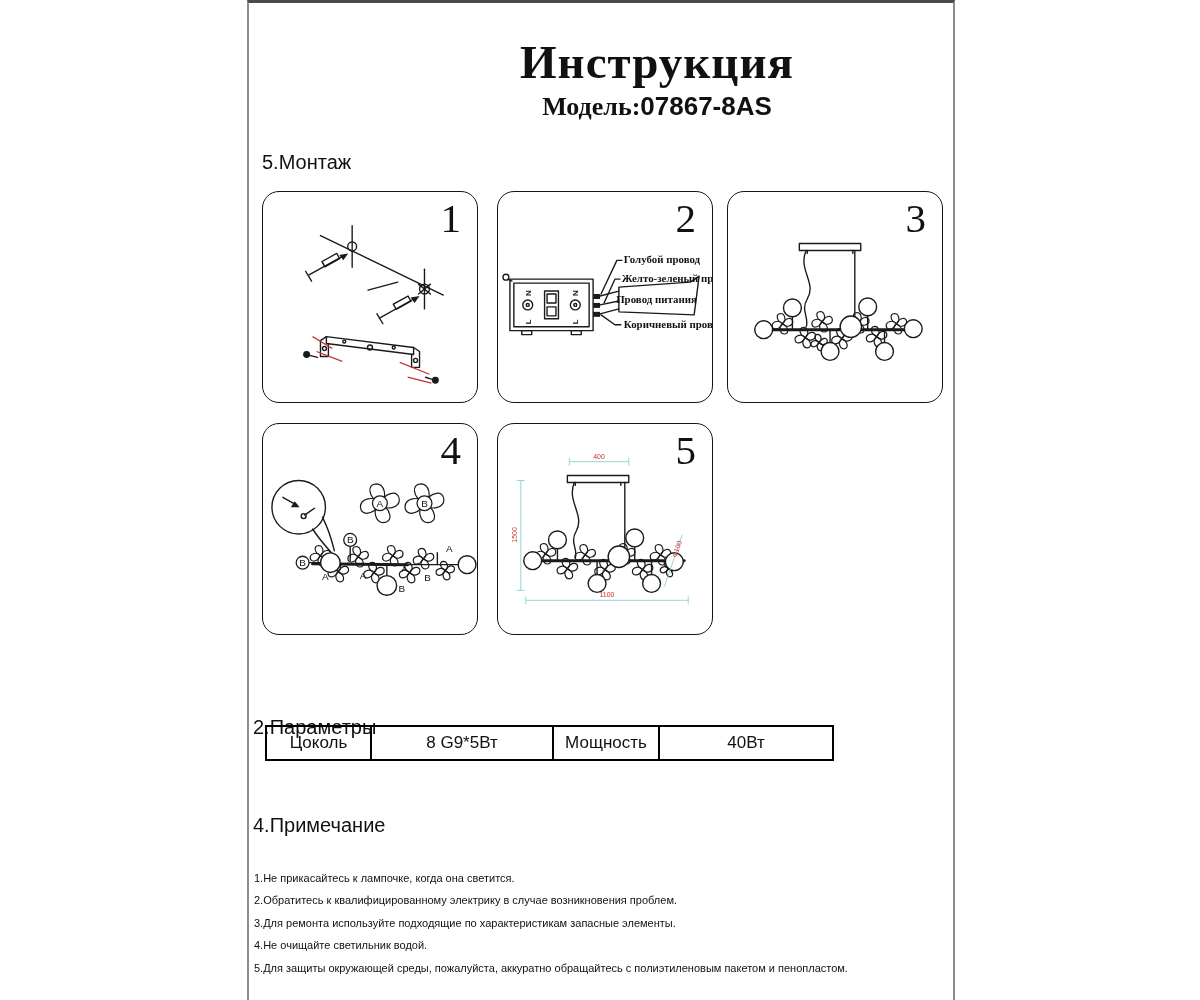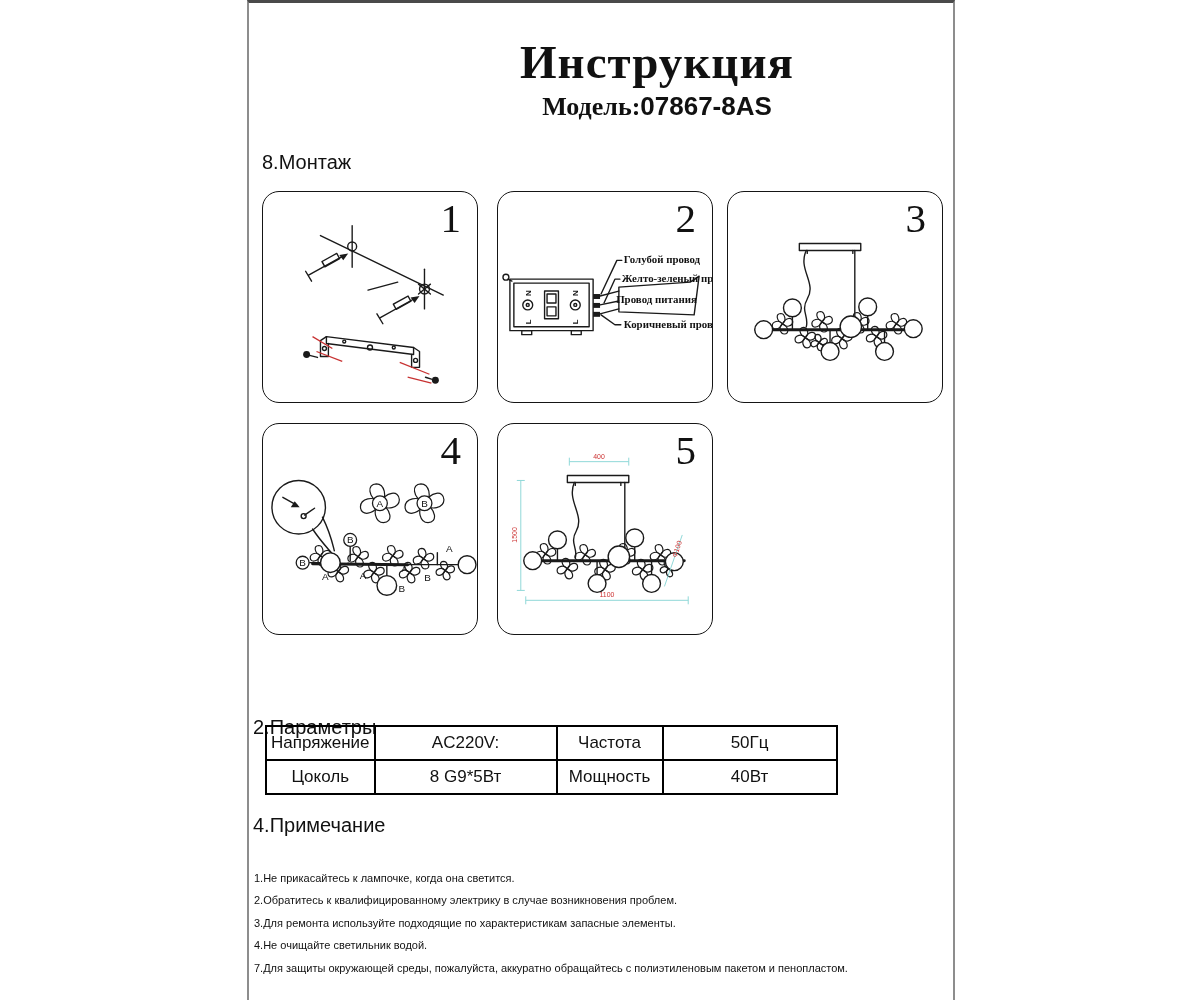--- a/index.html
+++ b/index.html
@@ -51,21 +51,21 @@
 
 <div class="page">
 
   <div class="header">
     <h1 class="title">Инструкция</h1>
     <div class="model-line">
       <span class="model-label">Модель:</span><span class="model-value">07867-8AS</span>
     </div>
   </div>
 
-  <div class="sec-head sec-montage">8.Монтаж</div>
+  <div class="sec-head sec-montage">5.Монтаж</div>
 
   <div class="panel p1">
     <svg class="diagram" viewBox="0 0 216 212">
       <g class="ln">
         <line x1="58" y1="44" x2="182" y2="104"></line>
         <line x1="90" y1="34" x2="90" y2="76"></line>
         <circle cx="90" cy="55" r="4.5"></circle>
         <line x1="163" y1="78" x2="163" y2="118"></line>
         <circle cx="163" cy="98" r="5"></circle>
         <line x1="157" y1="93" x2="169" y2="103"></line>
@@ -289,37 +289,31 @@
 
   <table class="params-table">
     <colgroup>
       <col style="width:105px">
         <col style="width:182px">
         <col style="width:106px">
         <col style="width:174px">
     </colgroup>
     <tbody>
       <tr>
-        <td>Напряжение</td>
-        <td>AC220V:</td>
-        <td>Частота</td>
-        <td>50Гц</td>
-      </tr>
-      <tr>
         <td>Цоколь</td>
         <td>8 G9*5Вт</td>
         <td>Мощность</td>
         <td>40Вт</td>
       </tr>
     </tbody>
   </table>
 
   <div class="sec-head sec-notes">4.Примечание</div>
 
   <div class="notes-block">
     <div class="note-line">1.Не прикасайтесь к лампочке, когда она светится.</div>
     <div class="note-line">2.Обратитесь к квалифицированному электрику в случае возникновения проблем.</div>
     <div class="note-line">3.Для ремонта используйте подходящие по характеристикам запасные элементы.</div>
     <div class="note-line">4.Не очищайте светильник водой.</div>
-    <div class="note-line">7.Для защиты окружающей среды, пожалуйста, аккуратно обращайтесь с полиэтиленовым пакетом и пенопластом.</div>
+    <div class="note-line">5.Для защиты окружающей среды, пожалуйста, аккуратно обращайтесь с полиэтиленовым пакетом и пенопластом.</div>
   </div>
 
 </div>
 
 </body></html>

